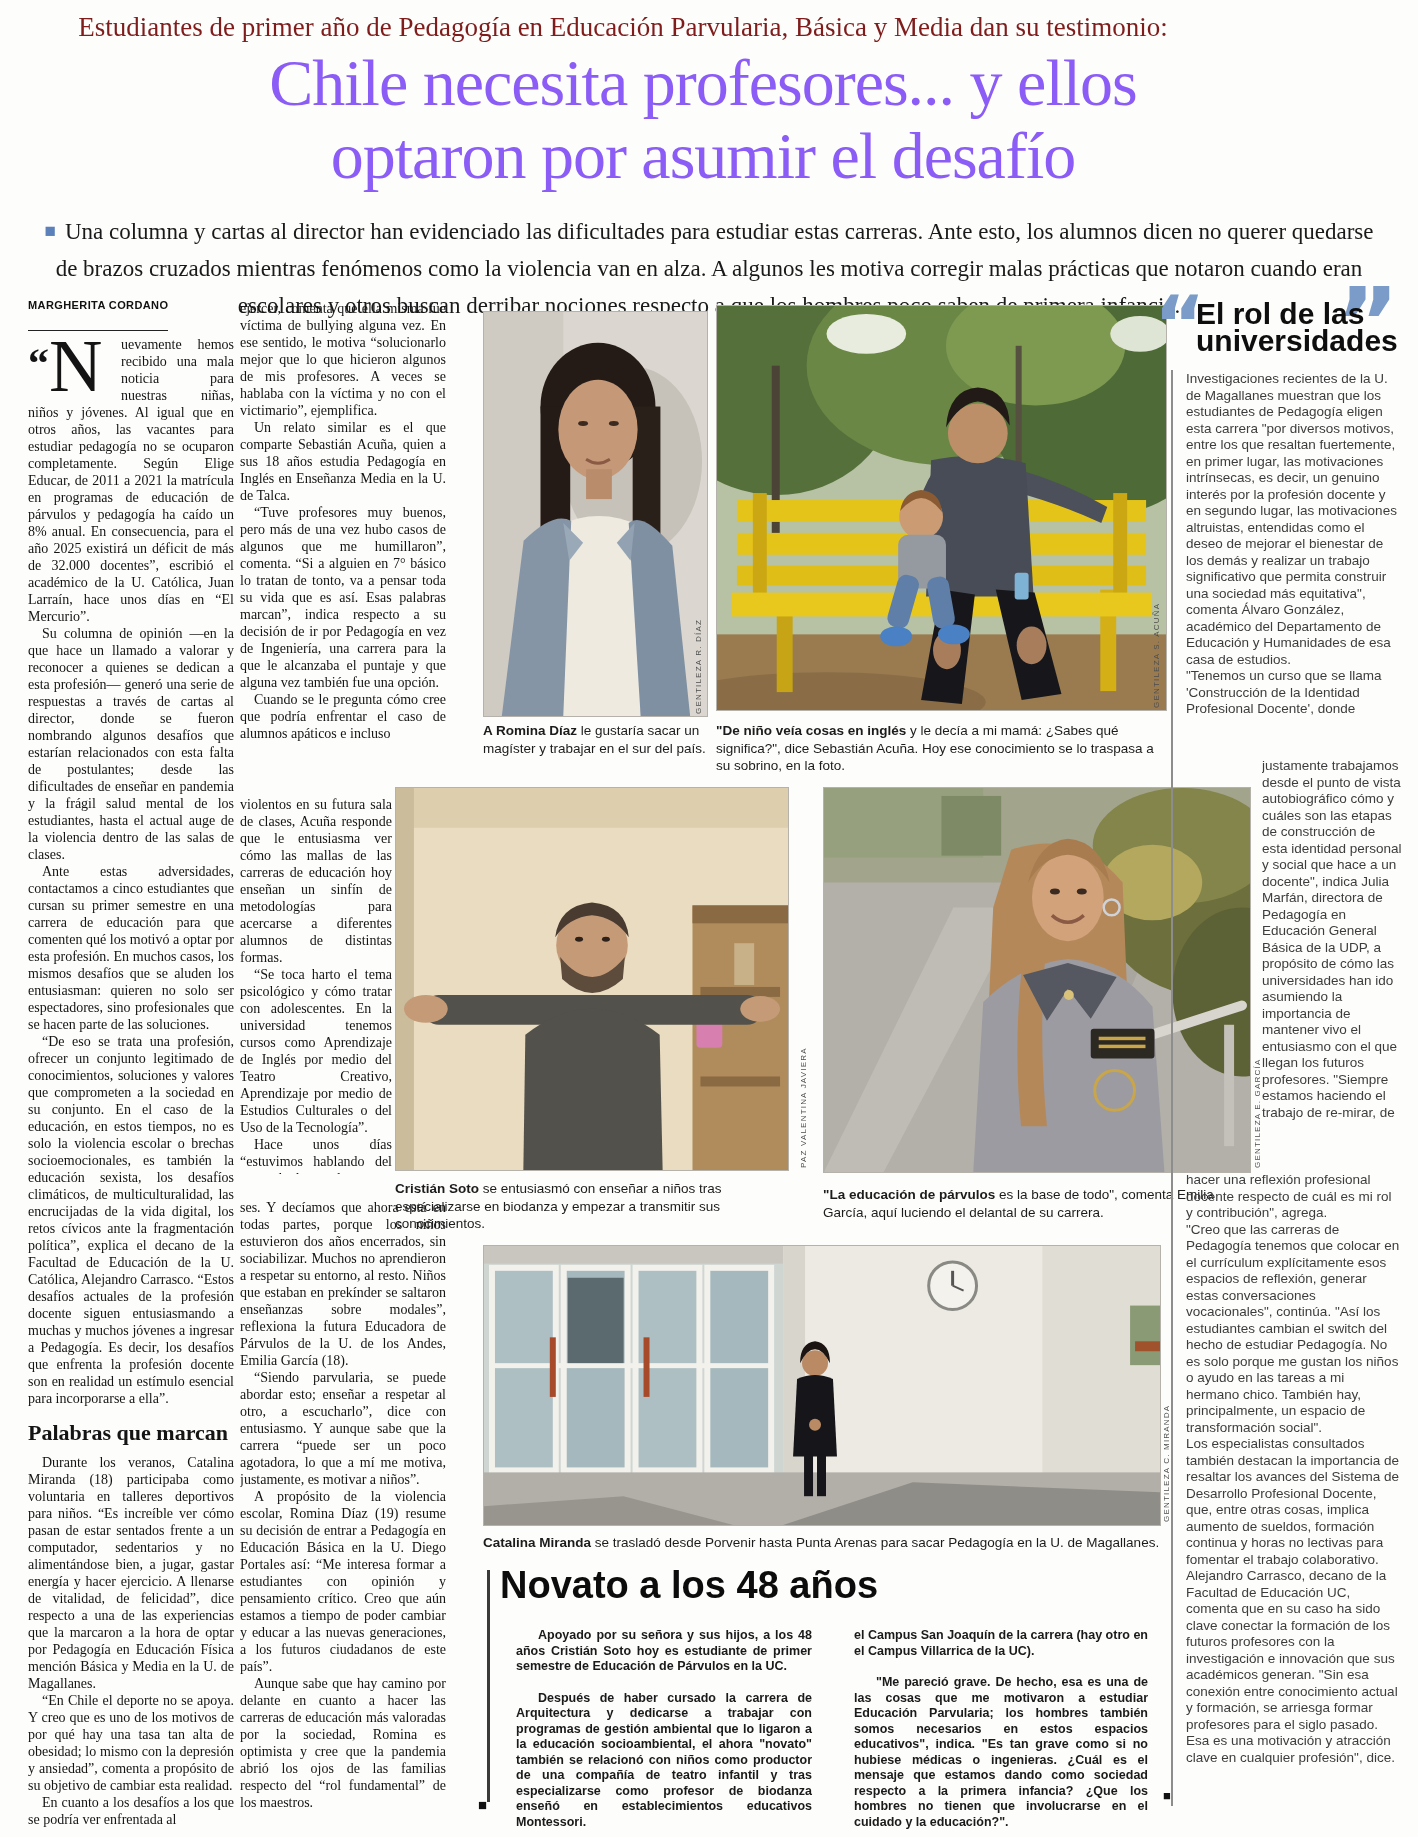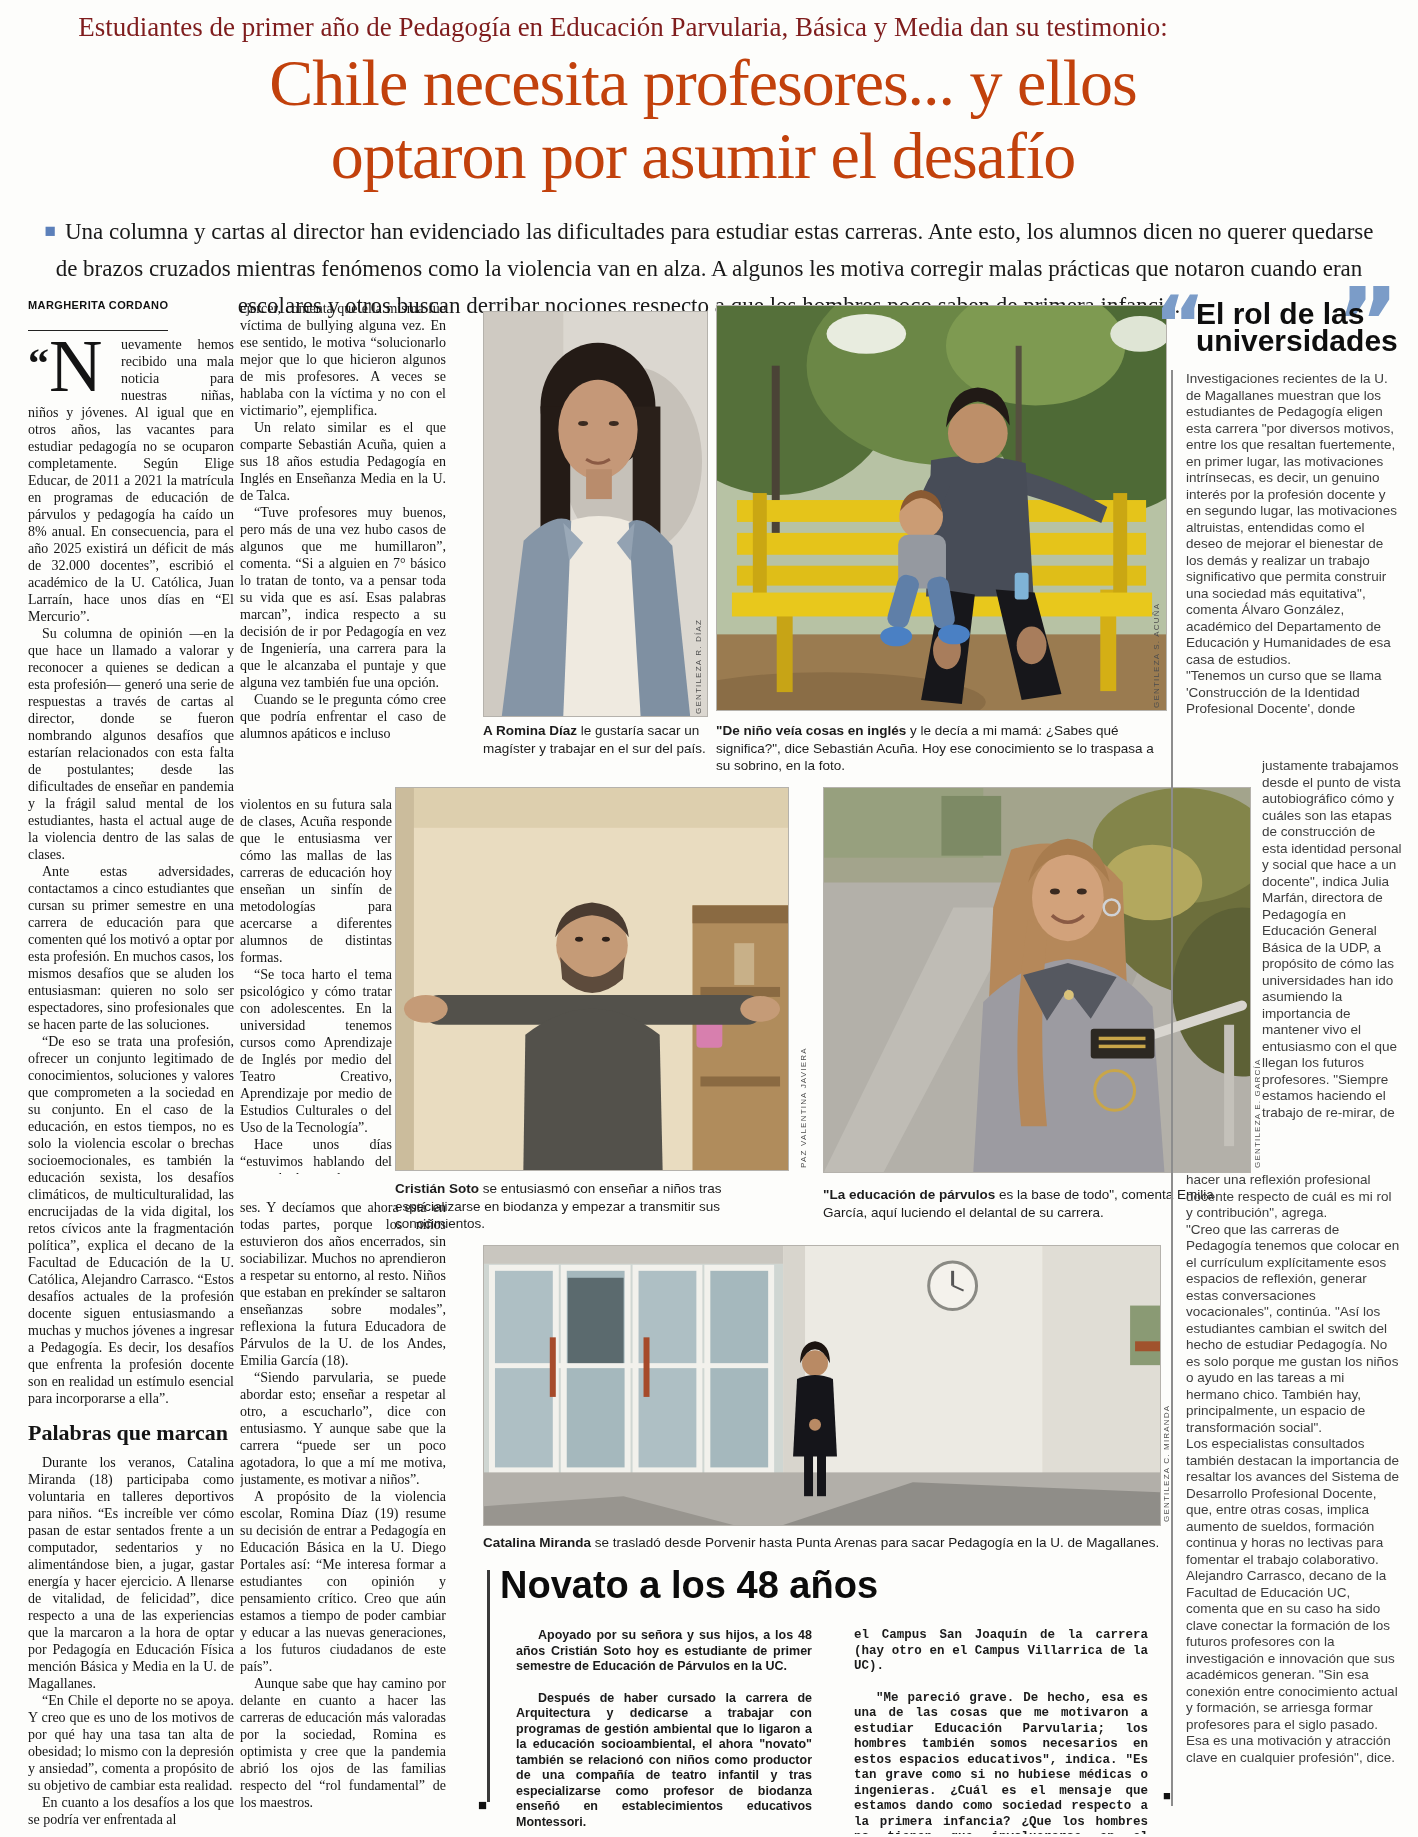--- a/index.html
+++ b/index.html
@@ -2,21 +2,21 @@
 <html lang="es"><head>
 <meta charset="utf-8">
 <style>
   html,body{margin:0;padding:0;background:#e9e9e9;}
   .page{position:relative;width:1418px;height:1837px;background:#fdfdfb;margin:0 auto;
         overflow:hidden;font-family:"Liberation Serif","DejaVu Serif",serif;color:#141414;}
   
   .kicker{position:absolute;top:12px;left:0;width:1156px;text-align:center;
           font-size:27px;color:#7f1d1d;margin-left:45px;}
   .headline{position:absolute;top:46px;left:0;width:1406px;text-align:center;
-            font-size:66px;line-height:73px;letter-spacing:-1px;color:#c2410c;}
+            font-size:66px;line-height:73px;letter-spacing:-1px;color:#8b5cf6;}
   .lead{position:absolute;top:212px;left:42px;width:1334px;text-align:center;
         font-size:23px;line-height:37px;color:#1a1a1a;}
   .lead .sq{font-size:19px;color:#5c80ba;margin-right:9px;vertical-align:2px;}
   
   .byline{position:absolute;top:299px;left:28px;font-family:"Liberation Sans",sans-serif;
           font-size:11px;font-weight:bold;letter-spacing:.4px;color:#111;
           border-bottom:1.5px solid #222;padding-bottom:19px;}
   
   .col{position:absolute;text-align:justify;font-size:14px;line-height:17px;overflow:hidden;}
   .col p{margin:0;}
@@ -58,21 +58,21 @@
   .endsq.nv-end{left:478px;top:1799px;font-size:15px;}
   
   .nv-rule{position:absolute;left:487px;top:1570px;width:2.5px;height:232px;background:#3a3a3a;}
   .nv-title{position:absolute;left:500px;top:1564px;font-family:"Liberation Sans",sans-serif;
             font-weight:bold;font-size:38px;color:#0c0c0c;}
   .nv{position:absolute;font-family:"Liberation Sans",sans-serif;font-weight:bold;
       font-size:12.5px;line-height:15.5px;color:#1a1a1a;text-align:justify;overflow:hidden;}
   .nv p{margin:16px;}
   .nv p.ind{text-indent:22px;}
   .nv-a{left:500px;top:1612px;width:328px;height:222px;}
-  .nv-b{left:838px;top:1612px;width:326px;height:222px;font-family:Liberation Mono, monospace;}
+  .nv-b{left:838px;top:1612px;width:326px;height:222px;}
 </style>
 </head>
 <body>
 
 <div class="page">
 
   <div class="kicker">Estudiantes de primer año de Pedagogía en Educación Parvularia, Básica y Media dan su testimonio:</div>
   <div class="headline">
     <div>Chile necesita profesores... y ellos</div>
     <div>optaron por asumir el desafío</div>

